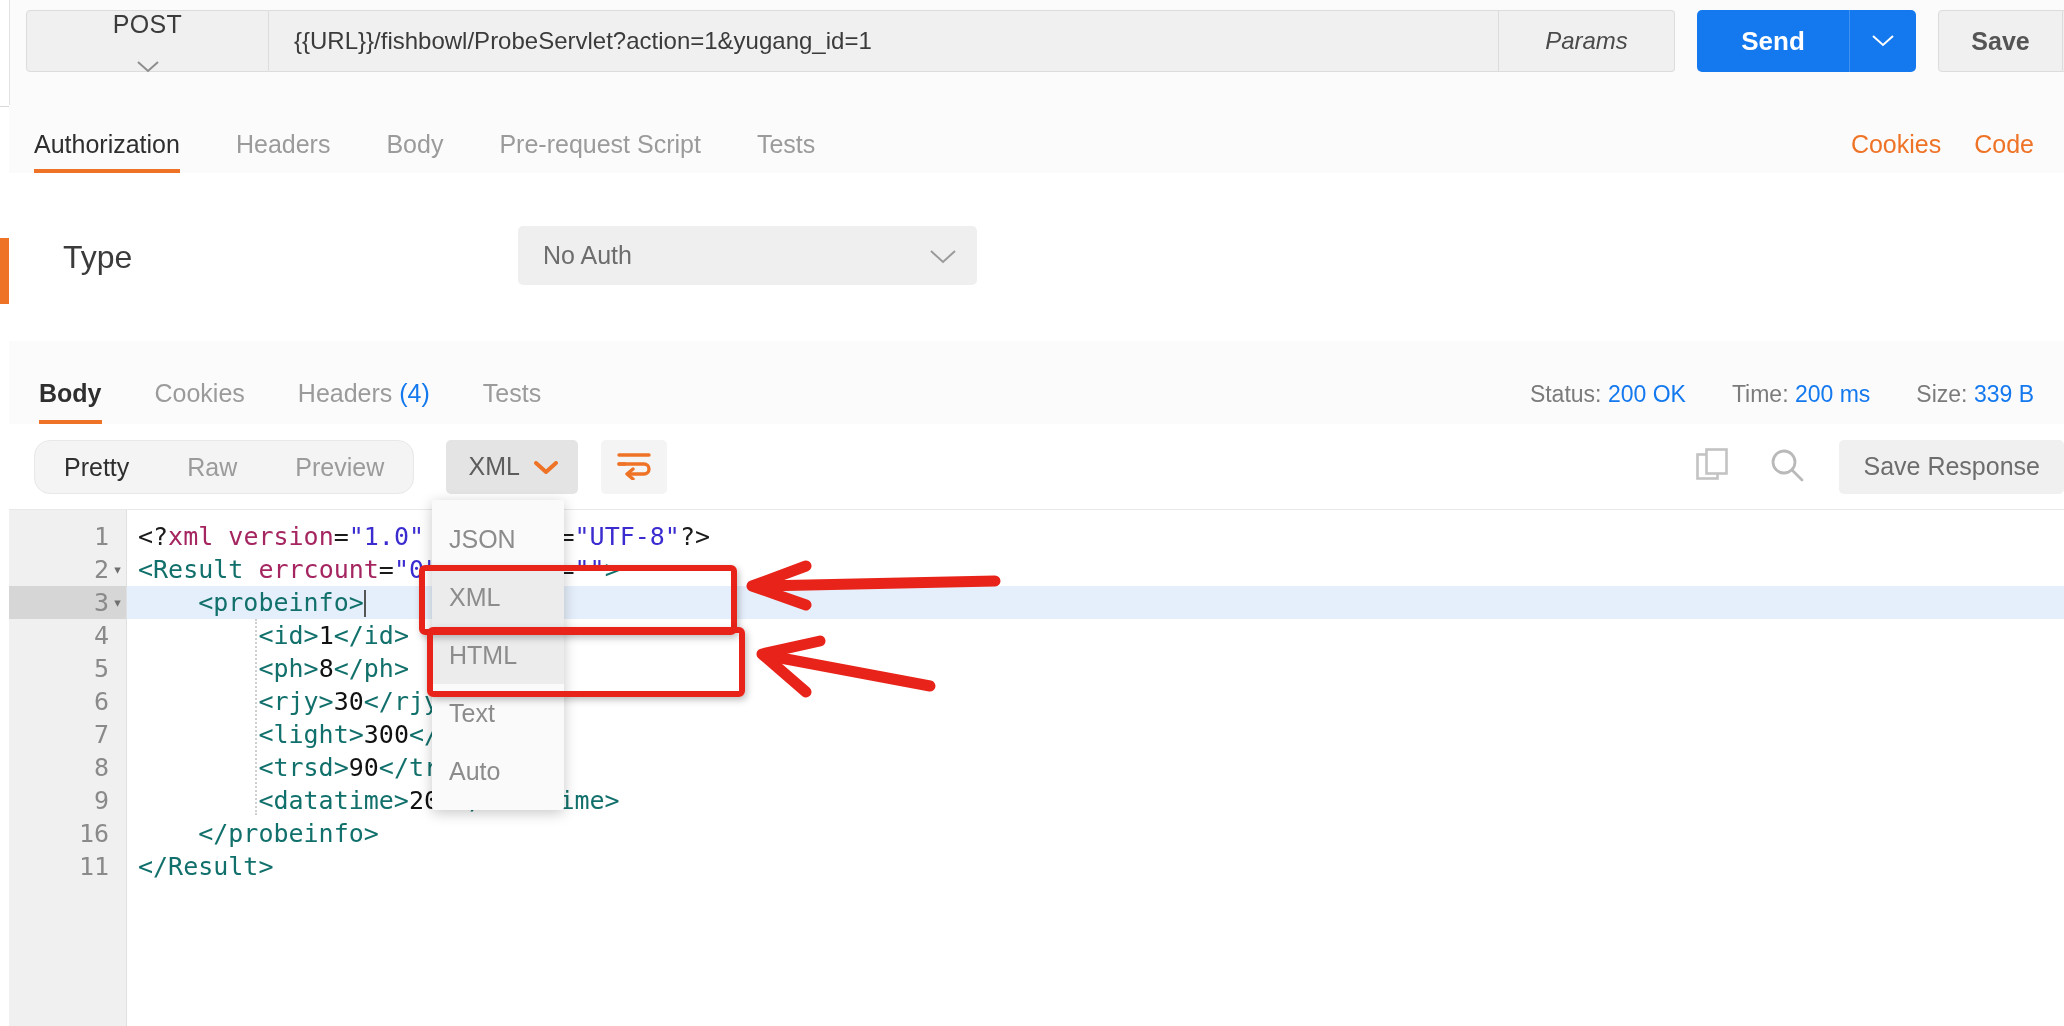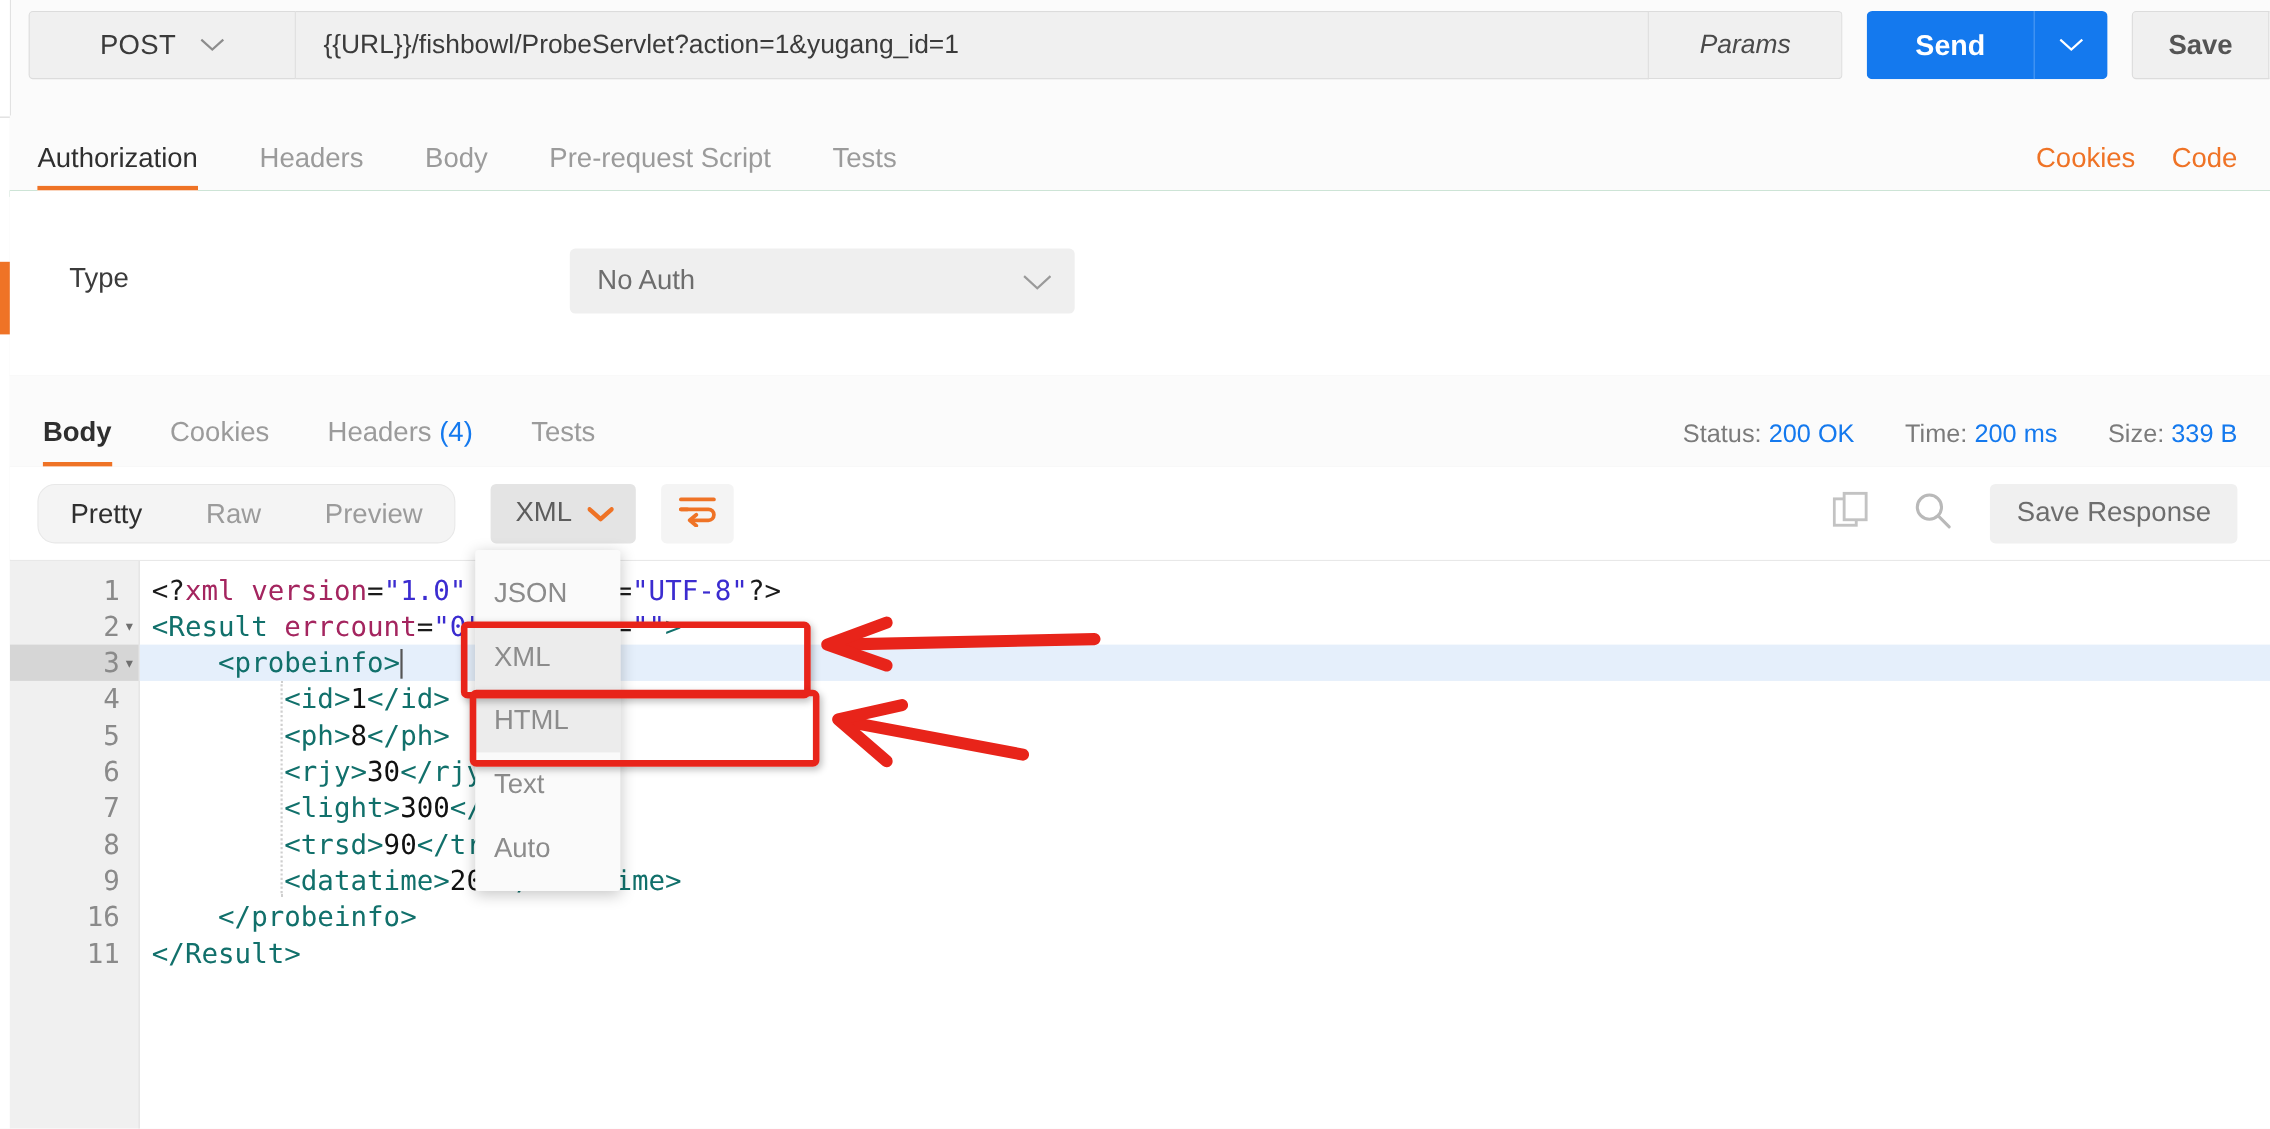--- a/index.html
+++ b/index.html
@@ -54,20 +54,21 @@
   .method-box {
     width: 243px;
     background: #f0f0f0;
     border: 1px solid #dcdcdc;
     border-radius: 4px 0 0 4px;
     display: flex;
     align-items: center;
     justify-content: center;
     gap: 22px;
     box-sizing: border-box;
+    flex-direction: column;
   }
   .method-label {
     font-size: 25px;
     color: #3b3b3b;
     letter-spacing: .3px;
   }
   .url-input {
     width: 1230px;
     background: #f0f0f0;
     border: 1px solid #dcdcdc;
@@ -198,21 +199,21 @@
     position: absolute;
     left: 9px; top: 173px;
     width: 2055px;
     height: 168px;
     background: #ffffff;
     border-bottom: 1px solid #e0e0e0;
   }
   .auth-type-label {
     position: absolute;
     left: 63px; top: 239px;
-    font-size: 25px;
+    font-size: 32px;
     color: #3b3b3b;
   }
   .auth-select {
     position: absolute;
     left: 518px; top: 226px;
     width: 459px; height: 59px;
     background: #efefef;
     border-radius: 5px;
     display: flex;
     align-items: center;
@@ -310,21 +311,20 @@
     border-radius: 5px;
     display: flex;
     align-items: center;
     justify-content: center;
   }
   .toolbar-right {
     margin-left: auto;
     display: flex;
     align-items: center;
     gap: 30px;
-    padding-right: 30px;
   }
   .icon-btn {
     width: 44px; height: 44px;
     display: flex; align-items: center; justify-content: center;
   }
   .save-response-btn {
     height: 54px;
     background: #f0f0f0;
     border-radius: 5px;
     display: flex;

